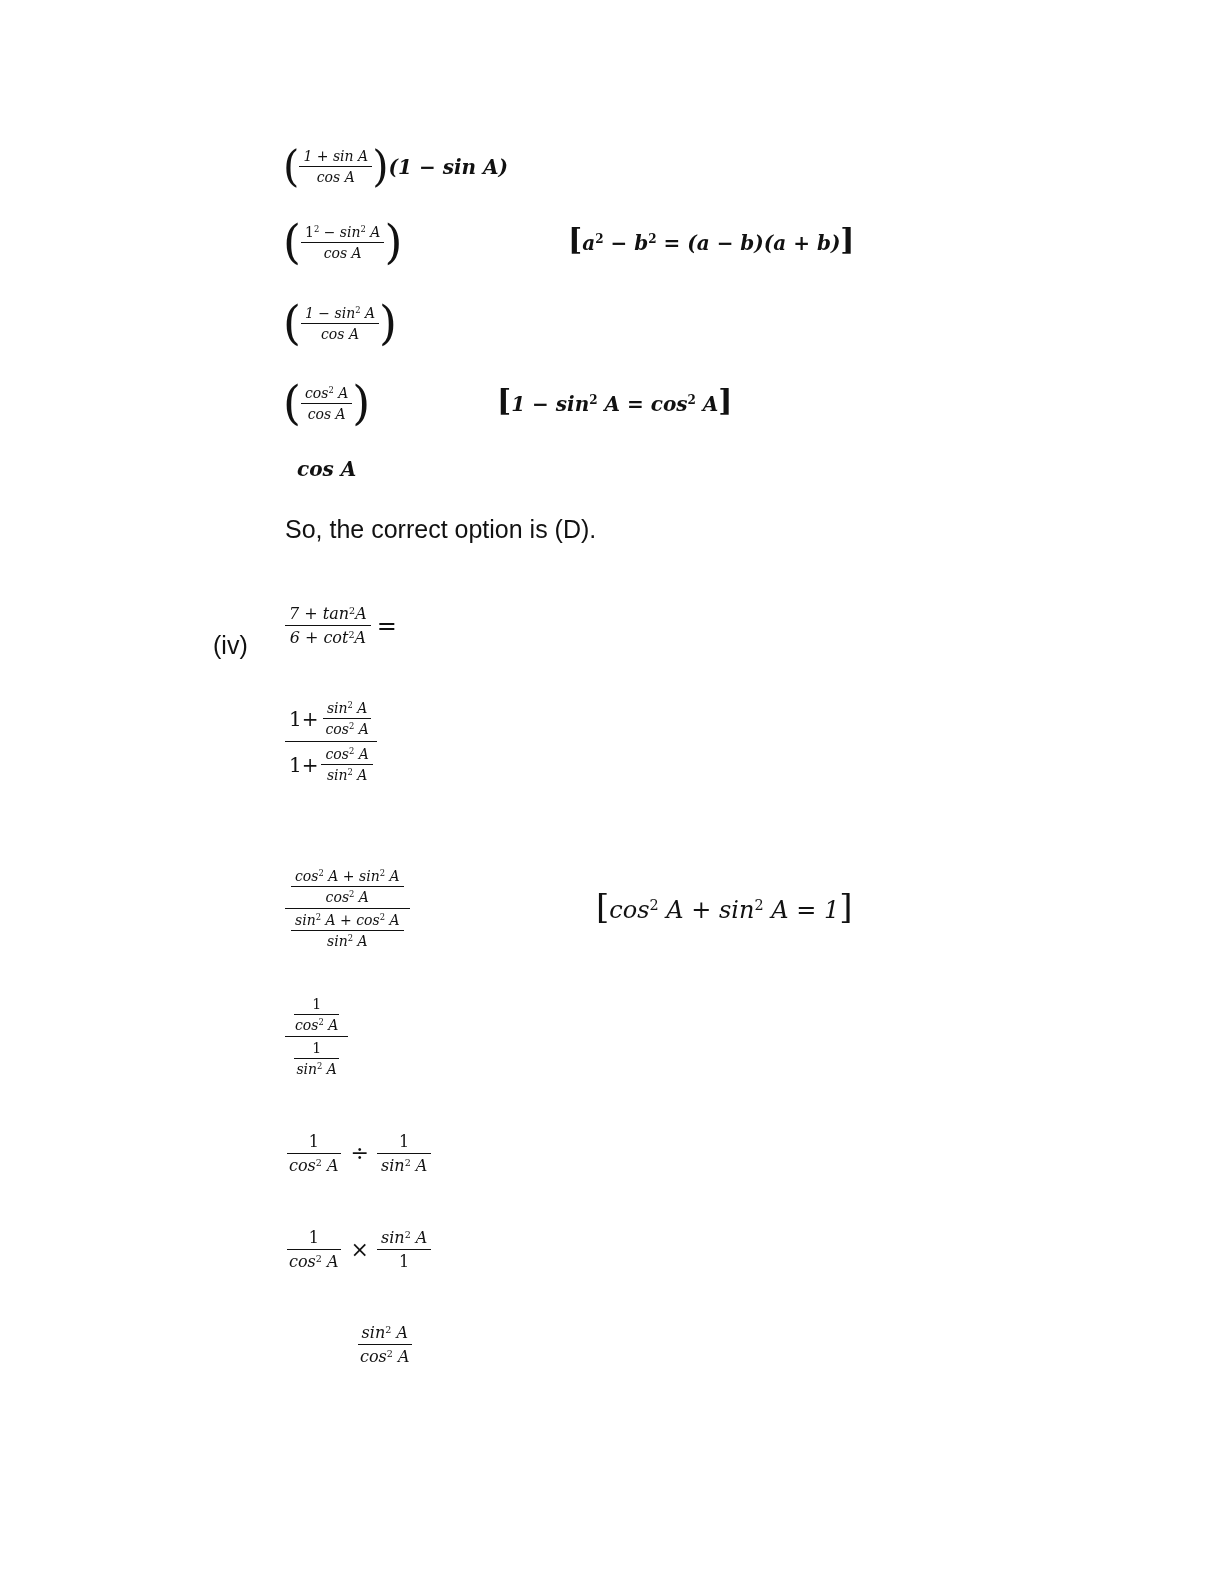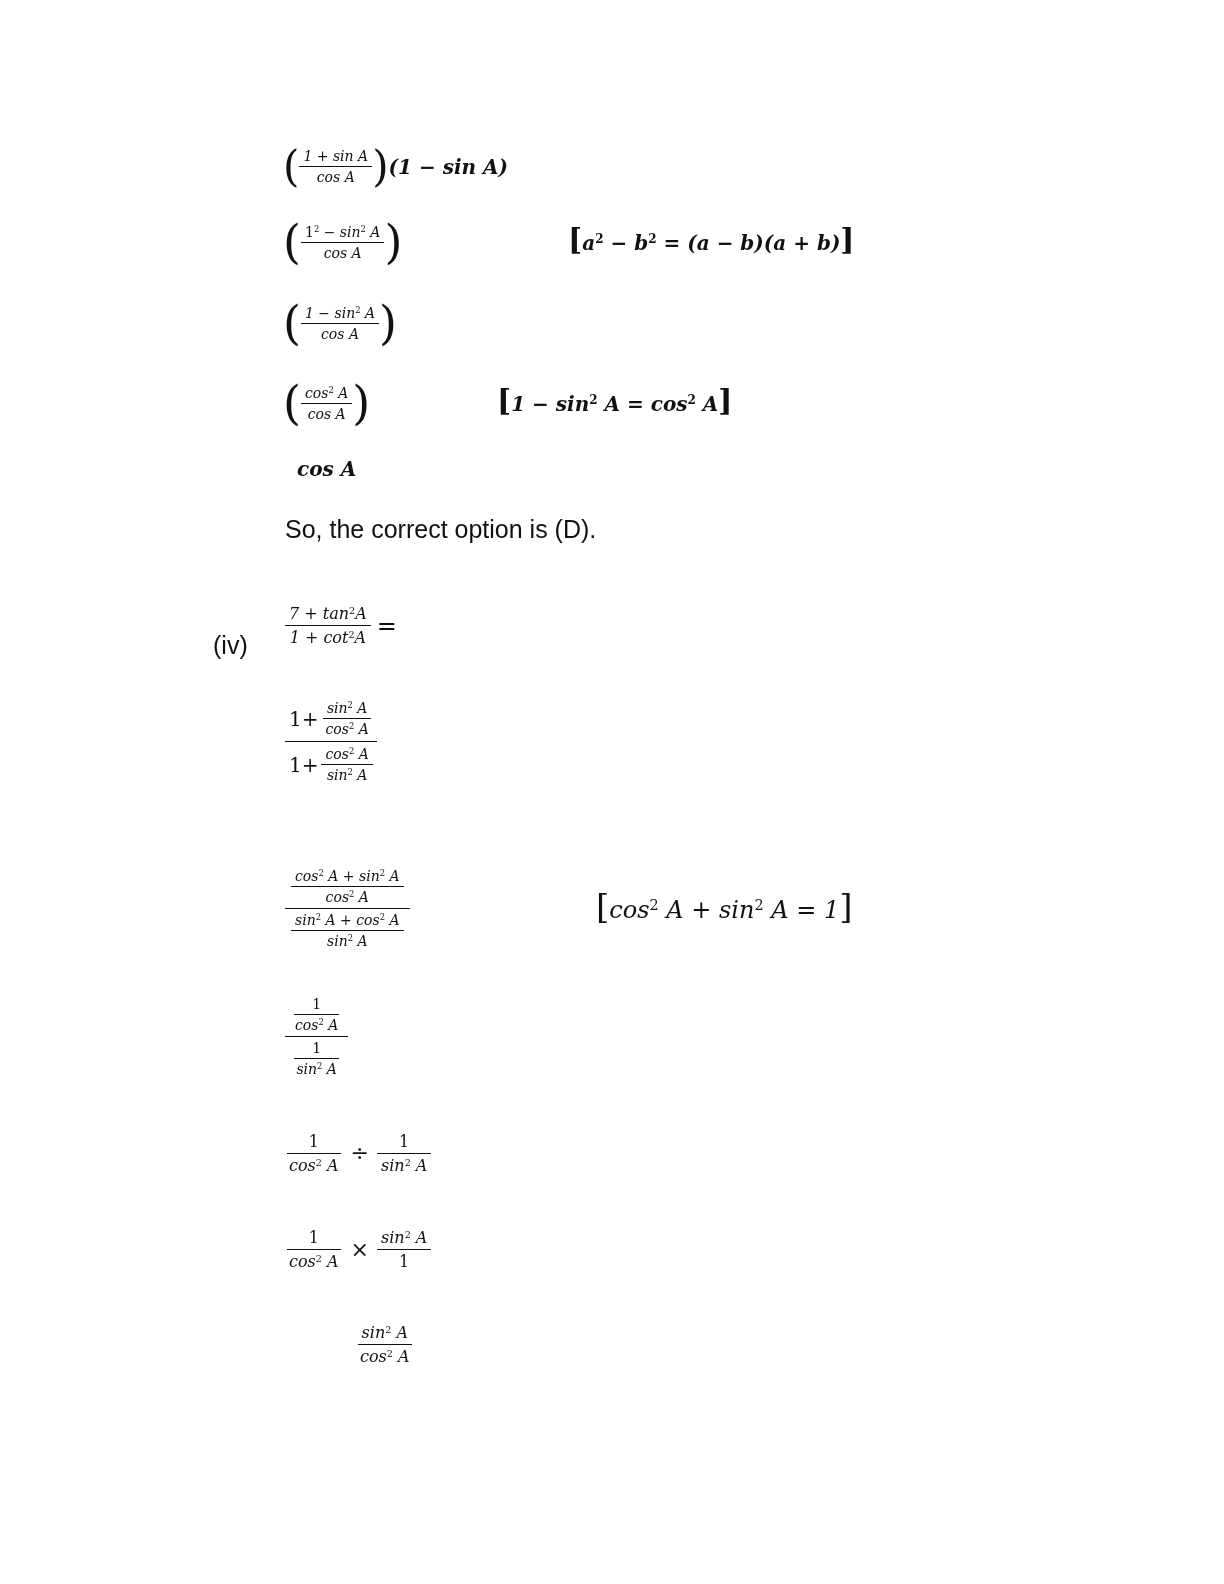--- a/index.html
+++ b/index.html
@@ -68,21 +68,21 @@
 
 <div class="m big" style="left:297px;top:457px;">cos A</div>
 
 <div class="txt" style="left:285px;top:515px;">So, the correct option is (D).</div>
 
 <div class="txt" style="left:213px;top:619px;margin-top:12px;">(iv)</div>
 
 <div class="m row med" style="left:285px;top:604px;">
   <span class="frac">
     <span class="num"><span>7 + tan</span><sup>2</sup><span>A</span></span>
-    <span class="den"><span>1 + cot</span><sup>2</sup><span>A</span></span>
+    <span class="den"><span>6 + cot</span><sup>2</sup><span>A</span></span>
   </span>
   <span class="up" style="font-size:24px;margin-left:6px;">=</span>
 </div>
 
 <div class="m" style="left:285px;top:700px;">
   <span class="frac">
     <span class="num row" style="padding-bottom:4px;">
       <span class="up" style="font-size:20px;">1+</span>
       <span class="frac small" style="margin-left:3px;">
         <span class="num"><span>sin</span><sup>2</sup><span> A</span></span>

